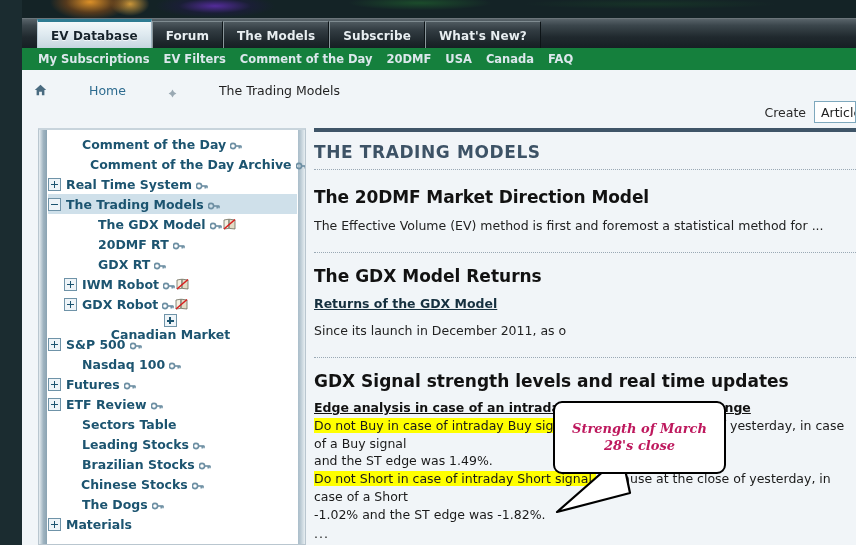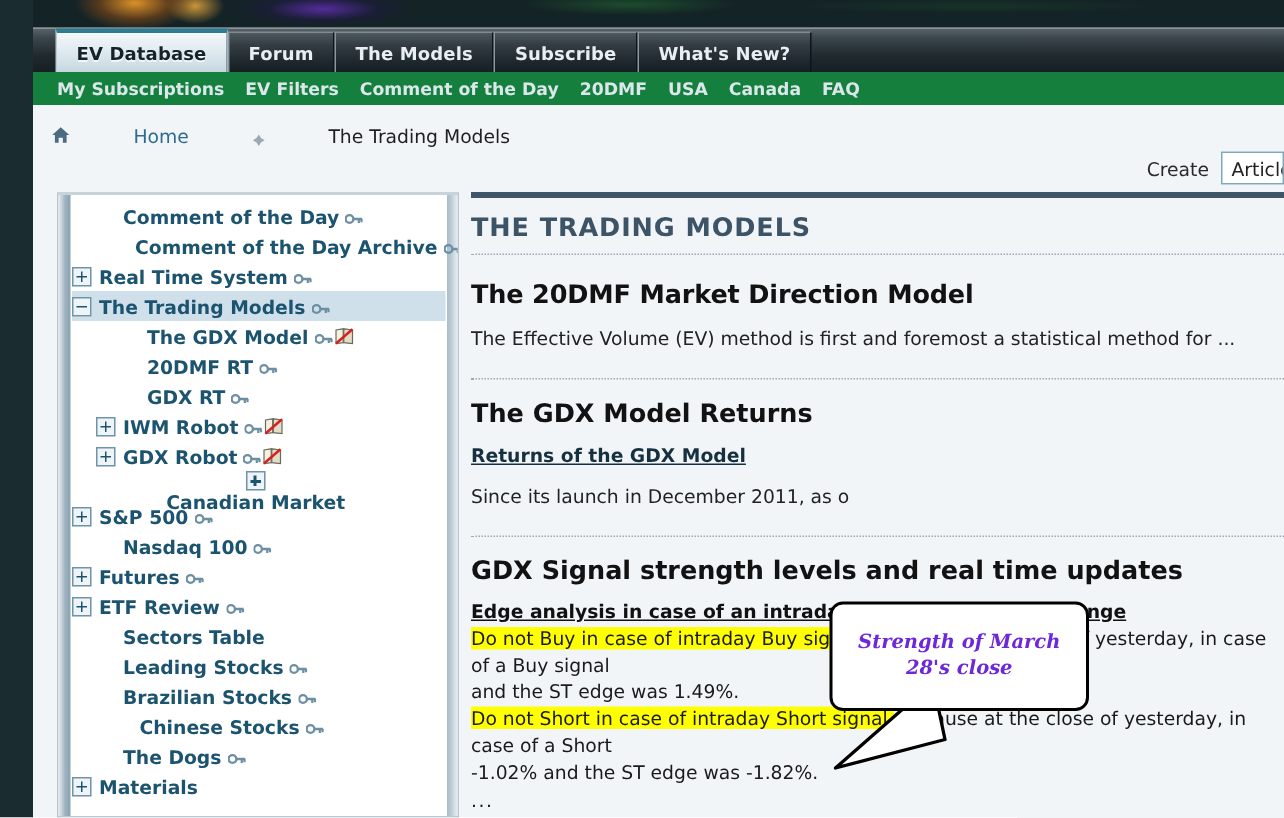--- a/index.html
+++ b/index.html
@@ -182,21 +182,21 @@
   .hl { background: #ffff00; }
   .dots { font-size: 12.5px; color: #1a1a1a; padding-top: 2px; letter-spacing: 1px; }
 
   
   .callout {
     position: absolute; left: 531px; top: 331px;
     width: 173px; height: 73px;
     background: #ffffff; border: 2px solid #000000; border-radius: 9px;
     display: flex; align-items: center; justify-content: center; text-align: center;
     font-family: "DejaVu Serif", "Liberation Serif", serif;
-    font-style: italic; font-weight: bold; font-size: 13px; color: #6d28d9;
+    font-style: italic; font-weight: bold; font-size: 13px; color: #be185d;
     line-height: 1.3; padding: 0 10px;
     z-index: 5;
   }
   .callout-tail { position: absolute; left: 520px; top: 330px; z-index: 4; }
 </style>
 </head>
 <body>
 
 <div id="page">
 
@@ -418,21 +418,21 @@
           <div class="tree-row" style="padding-left: 16px;">
             <span class="toggle-spacer"></span>
             <span class="lbl">Brazilian Stocks</span>
             <span class="ico-key"><svg width="12" height="10" viewBox="0 0 12 10">
                 <circle cx="3" cy="5" r="2.6" fill="none" stroke="#6d8fa3" stroke-width="1.6"></circle>
                 <path d="M5.4 5 L11.4 5" stroke="#6d8fa3" stroke-width="1.6"></path>
                 <path d="M9.2 5 L9.2 7.6" stroke="#6d8fa3" stroke-width="1.5"></path>
                 <path d="M11 5 L11 7.2" stroke="#6d8fa3" stroke-width="1.5"></path>
               </svg></span>
           </div>
-          <div class="tree-row" style="padding-left: 27px; text-align: right;">
+          <div class="tree-row" style="padding-left: 15px; text-align: right;">
             <span class="toggle-spacer"></span>
             <span class="lbl">Chinese Stocks</span>
             <span class="ico-key"><svg width="12" height="10" viewBox="0 0 12 10">
                 <circle cx="3" cy="5" r="2.6" fill="none" stroke="#6d8fa3" stroke-width="1.6"></circle>
                 <path d="M5.4 5 L11.4 5" stroke="#6d8fa3" stroke-width="1.6"></path>
                 <path d="M9.2 5 L9.2 7.6" stroke="#6d8fa3" stroke-width="1.5"></path>
                 <path d="M11 5 L11 7.2" stroke="#6d8fa3" stroke-width="1.5"></path>
               </svg></span>
           </div>
           <div class="tree-row" style="padding-left: 16px;">

